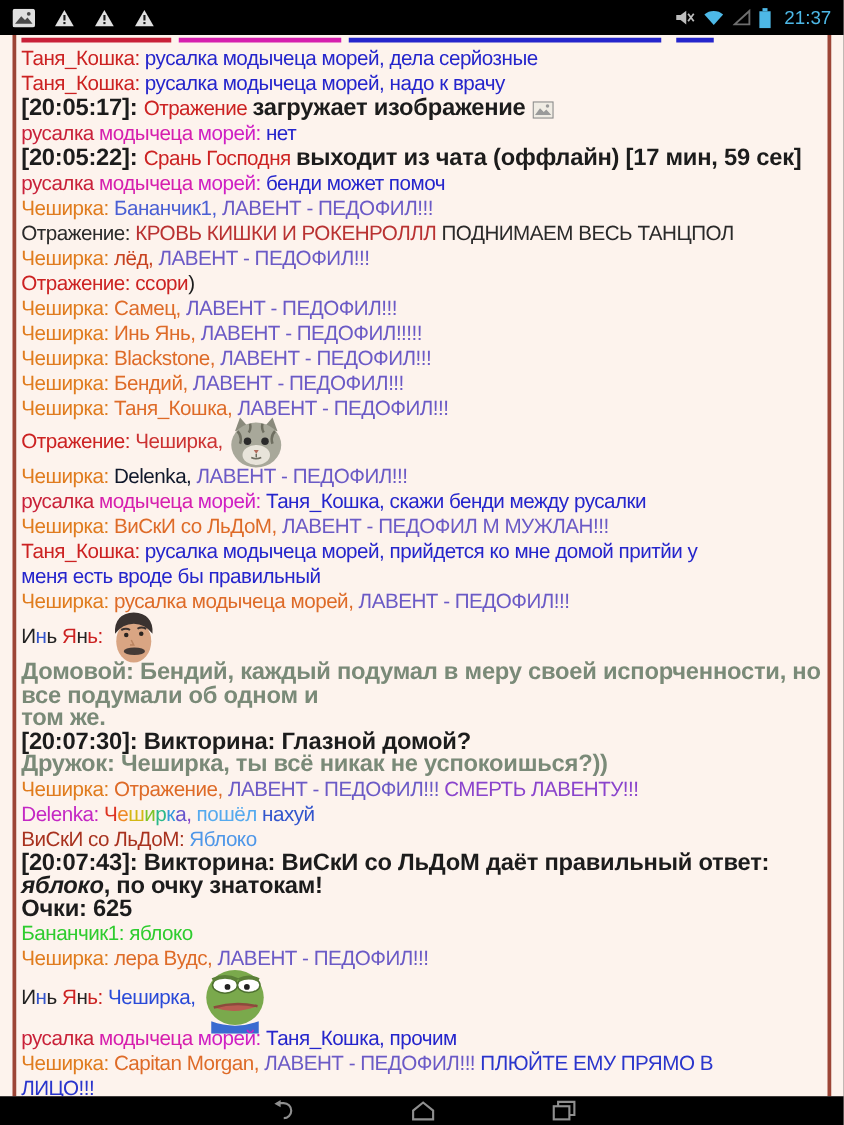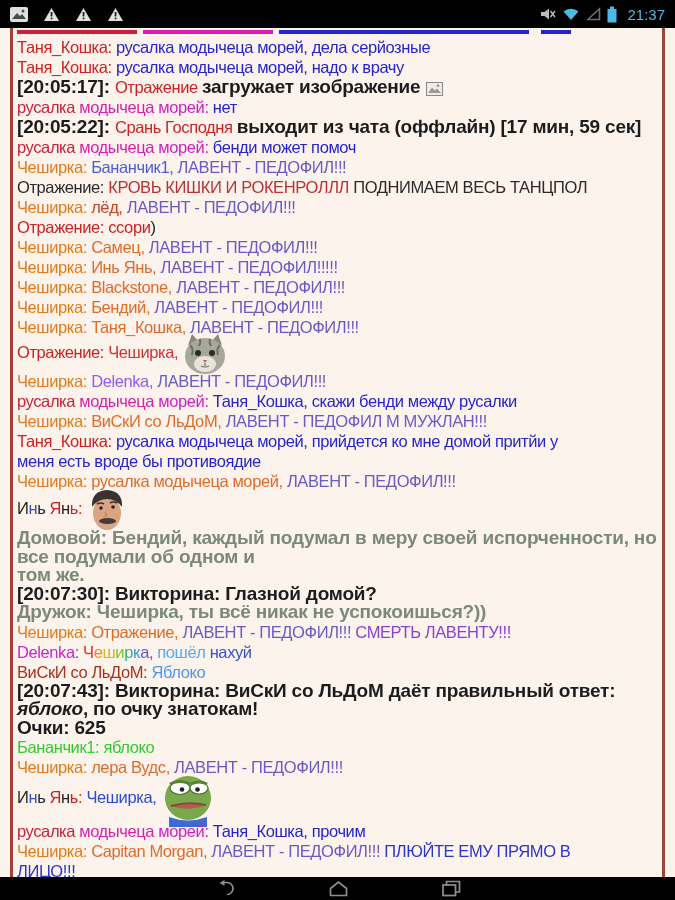--- a/index.html
+++ b/index.html
@@ -103,24 +103,24 @@
     <path d="M6 12 L10 1 L17 9 Z" fill="#8a8a7c"></path>
               <path d="M40 12 L36 1 L29 9 Z" fill="#8a8a7c"></path>
     <ellipse cx="23" cy="23" rx="20" ry="18" fill="#a8a89a"></ellipse>
     <path d="M8 12 Q12 16 10 22 M38 12 Q34 16 36 22 M18 6 Q19 10 17 13 M28 6 Q27 10 29 13" stroke="#6e6e60" stroke-width="2" fill="none"></path>
     <ellipse cx="23" cy="31" rx="11" ry="8" fill="#e8e4da"></ellipse>
     <circle cx="16" cy="20" r="3" fill="#2a2a2a"></circle>
               <circle cx="30" cy="20" r="3" fill="#2a2a2a"></circle>
     <path d="M21 27 h4 l-2 3 z" fill="#b06a5a"></path>
               <path d="M23 30 v3 M19 33 q4 2 8 0" stroke="#6e6e60" stroke-width="1.2" fill="none"></path>
   </svg></div>
-          <div class="msg"><span style="color: rgb(224, 124, 30);">Чеширка: </span><span style="color: #8b5cf6;">Delenka, </span><span style="color: rgb(107, 90, 198);">ЛАВЕНТ - ПЕДОФИЛ!!!</span></div>
+          <div class="msg"><span style="color: rgb(224, 124, 30);">Чеширка: </span><span style="color: #0f172a;">Delenka, </span><span style="color: rgb(107, 90, 198);">ЛАВЕНТ - ПЕДОФИЛ!!!</span></div>
           <div class="msg"><span style="color: rgb(201, 33, 57);">русалка </span><span style="color: rgb(214, 31, 174);">модычеца </span><span style="color: rgb(207, 31, 196);">морей: </span><span style="color: rgb(37, 37, 204);">Таня_Кошка, скажи бенди между русалки</span></div>
           <div class="msg"><span style="color: rgb(224, 124, 30);">Чеширка: </span><span style="color: rgb(222, 107, 40);">ВиСкИ со ЛьДоМ, </span><span style="color: rgb(107, 90, 198);">ЛАВЕНТ - ПЕДОФИЛ М МУЖЛАН!!!</span></div>
-          <div class="msg"><span style="color: rgb(204, 34, 34);">Таня_Кошка: </span><span style="color: rgb(37, 37, 204);">русалка модычеца морей, прийдется ко мне домой притйи у</span><br><span style="color: rgb(37, 37, 204);">меня есть вроде бы противоядие</span></div>
+          <div class="msg"><span style="color: rgb(204, 34, 34);">Таня_Кошка: </span><span style="color: rgb(37, 37, 204);">русалка модычеца морей, прийдется ко мне домой притйи у</span><br><span style="color: rgb(37, 37, 204);">меня есть вроде бы правильный</span></div>
           <div class="msg"><span style="color: rgb(224, 124, 30);">Чеширка: </span><span style="color: rgb(222, 107, 40);">русалка модычеца морей, </span><span style="color: rgb(107, 90, 198);">ЛАВЕНТ - ПЕДОФИЛ!!!</span></div>
           <div class="msg"><span style="color: rgb(34, 34, 34);">И</span><span style="color: rgb(51, 85, 204);">н</span><span style="color: rgb(34, 34, 34);">ь </span><span style="color: rgb(204, 34, 34);">Я</span><span style="color: rgb(34, 34, 34);">н</span><span style="color: rgb(204, 34, 34);">ь</span><span style="color: rgb(204, 34, 34);">: </span><svg class="emo" width="42" height="46">
     <ellipse cx="21" cy="26" rx="14" ry="17" fill="#d9a583"></ellipse>
     <path d="M6 20 Q5 4 21 3 Q37 4 36 20 Q30 12 21 12 Q12 12 6 20 Z" fill="#3a3230"></path>
     <circle cx="15" cy="21" r="1.8" fill="#2a2420"></circle>
               <circle cx="27" cy="20" r="1.8" fill="#2a2420"></circle>
     <path d="M11 17 Q15 15 18 17 M24 16 Q27 14 31 16" stroke="#3a3230" stroke-width="1.6" fill="none"></path>
     <ellipse cx="21.5" cy="34" rx="8.5" ry="3" fill="#443a36"></ellipse>
     <path d="M19 25 l2 4 h-3" stroke="#b9835f" stroke-width="1.2" fill="none"></path>
   </svg></div>

